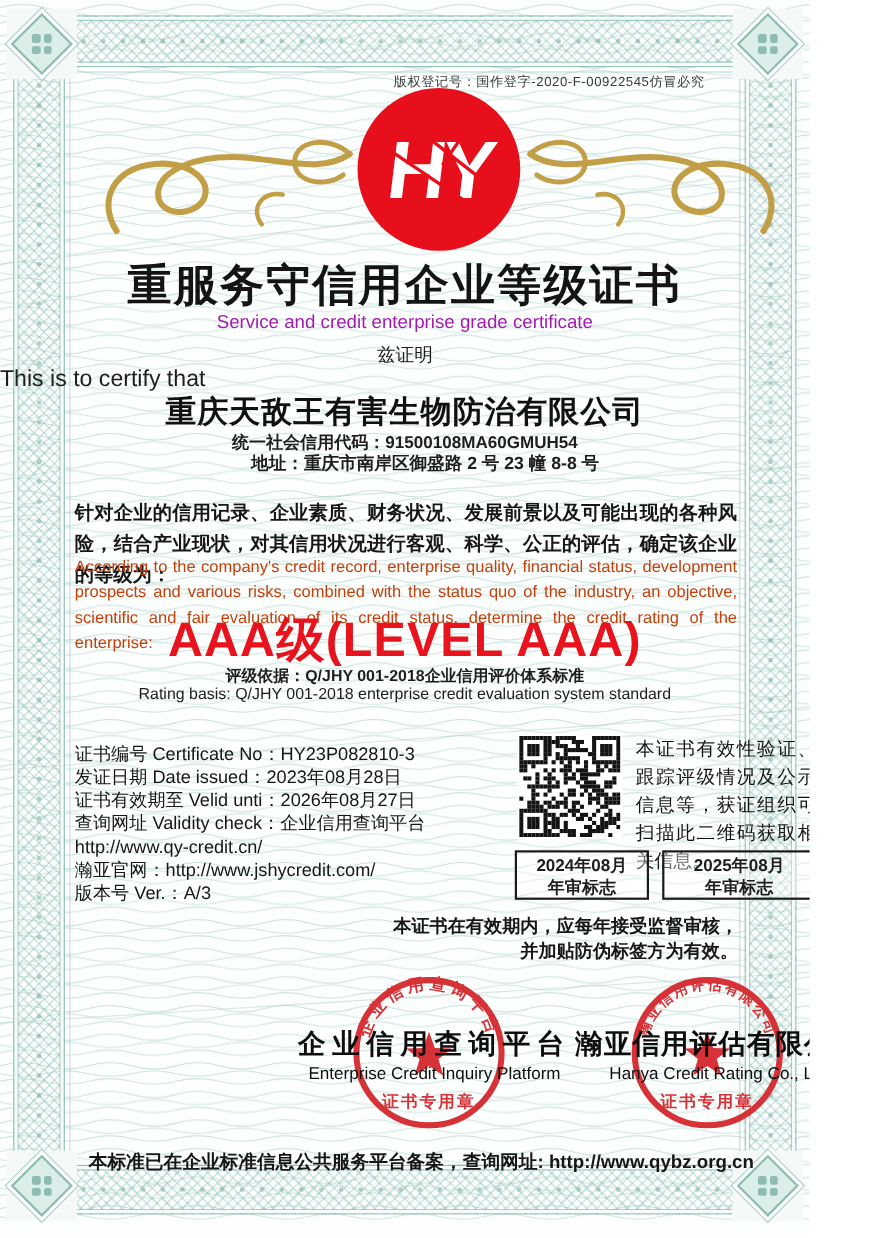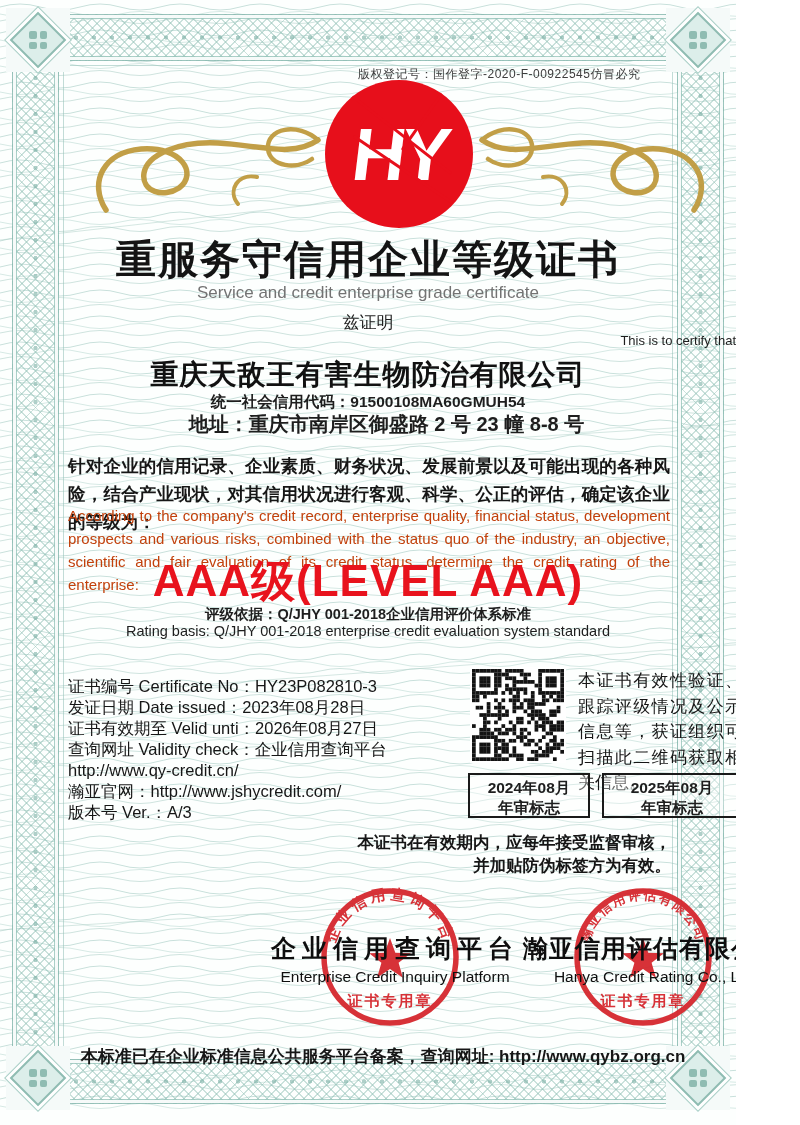--- a/index.html
+++ b/index.html
@@ -47,26 +47,26 @@
   .copyright { left:358px; top:66px; font-size:12px; color:#3c3c3c; letter-spacing:.5px; }
   .logo { left:325px; top:80px; width:148px; height:148px; border-radius:50%; background:#e70f1b; display:flex; align-items:center; justify-content:center; z-index:3; overflow:hidden; }
   .logo-text { font-size:74px; font-weight:800; color:#ffffff; transform:skewX(-7deg); letter-spacing:-5px; font-family:"Liberation Sans",sans-serif; }
   .crack { position:absolute; background:#e70f1b; height:3px; border-radius:2px; }
   .crack1 { width:130px; left:10px; top:52px; transform:rotate(38deg); }
   .crack2 { width:120px; left:18px; top:88px; transform:rotate(34deg); }
   .crack3 { width:70px;  left:62px; top:40px; transform:rotate(-55deg); }
   .flourish { z-index:2; }
   .flourish-right { transform:scaleX(-1); }
   .title-cn { left:0; right:0; top:232px; text-align:center; font-size:40px; font-weight:700; letter-spacing:2px; color:#141414; }
-  .title-en { left:0; right:0; top:283px; text-align:center; font-size:17px; color:#737373; }
+  .title-en { left:0; right:0; top:283px; text-align:center; font-size:17px; color:#a21caf; }
   .certify-cn { left:0; right:0; top:311px; text-align:center; font-size:17px; }
-  .certify-en { left:0; right:0; top:333px; text-align:right; font-size:13px; }
+  .certify-en { left:0; right:0; top:333px; text-align:left; font-size:21px; }
   .company { left:0; right:0; top:356px; text-align:center; font-size:28px; font-weight:700; letter-spacing:1px; color:#111; }
   .credit-code { left:0; right:0; top:392px; text-align:center; font-size:15.5px; font-weight:600; }
-  .address { left:0; right:0; top:411px; text-align:center; font-size:20px; font-weight:600;padding-left:37px; }
+  .address { left:0; right:0; top:411px; text-align:center; font-size:16px; font-weight:600;padding-left:37px; }
   .eval-cn { left:68px; right:66px; top:452px; font-size:17.5px; font-weight:600; line-height:28px; text-align:justify; color:#161616; }
   .eval-en { left:68px; right:66px; top:504px; font-size:15px; line-height:23px; text-align:justify; color:#c2410c; }
   .rating-level { left:0; right:0; top:552px; text-align:center; font-size:44px; font-weight:800; color:#e8131d; letter-spacing:1px; }
   .basis-cn { left:0; right:0; top:605px; text-align:center; font-size:14.5px; font-weight:600; }
   .basis-en { left:0; right:0; top:623px; text-align:center; font-size:14.5px; }
   .details { left:68px; top:676px; width:400px; font-size:16.5px; line-height:21px; color:#161616; }
   .details div { white-space:nowrap; }
   .qr-box { left:470px; top:667px; width:96px; height:96px; background:#ffffff; padding:2px; z-index:2; }
   .qr-note { left:578px; top:668px; width:164px; font-size:17px; line-height:25.5px; text-align:justify; color:#161616; }
   .year-box { top:773px; height:45px; border:2px solid #1a1a1a; text-align:center; font-size:15.5px; font-weight:600; line-height:19.5px; padding-top:3px; background:rgba(255,255,255,.35); }

